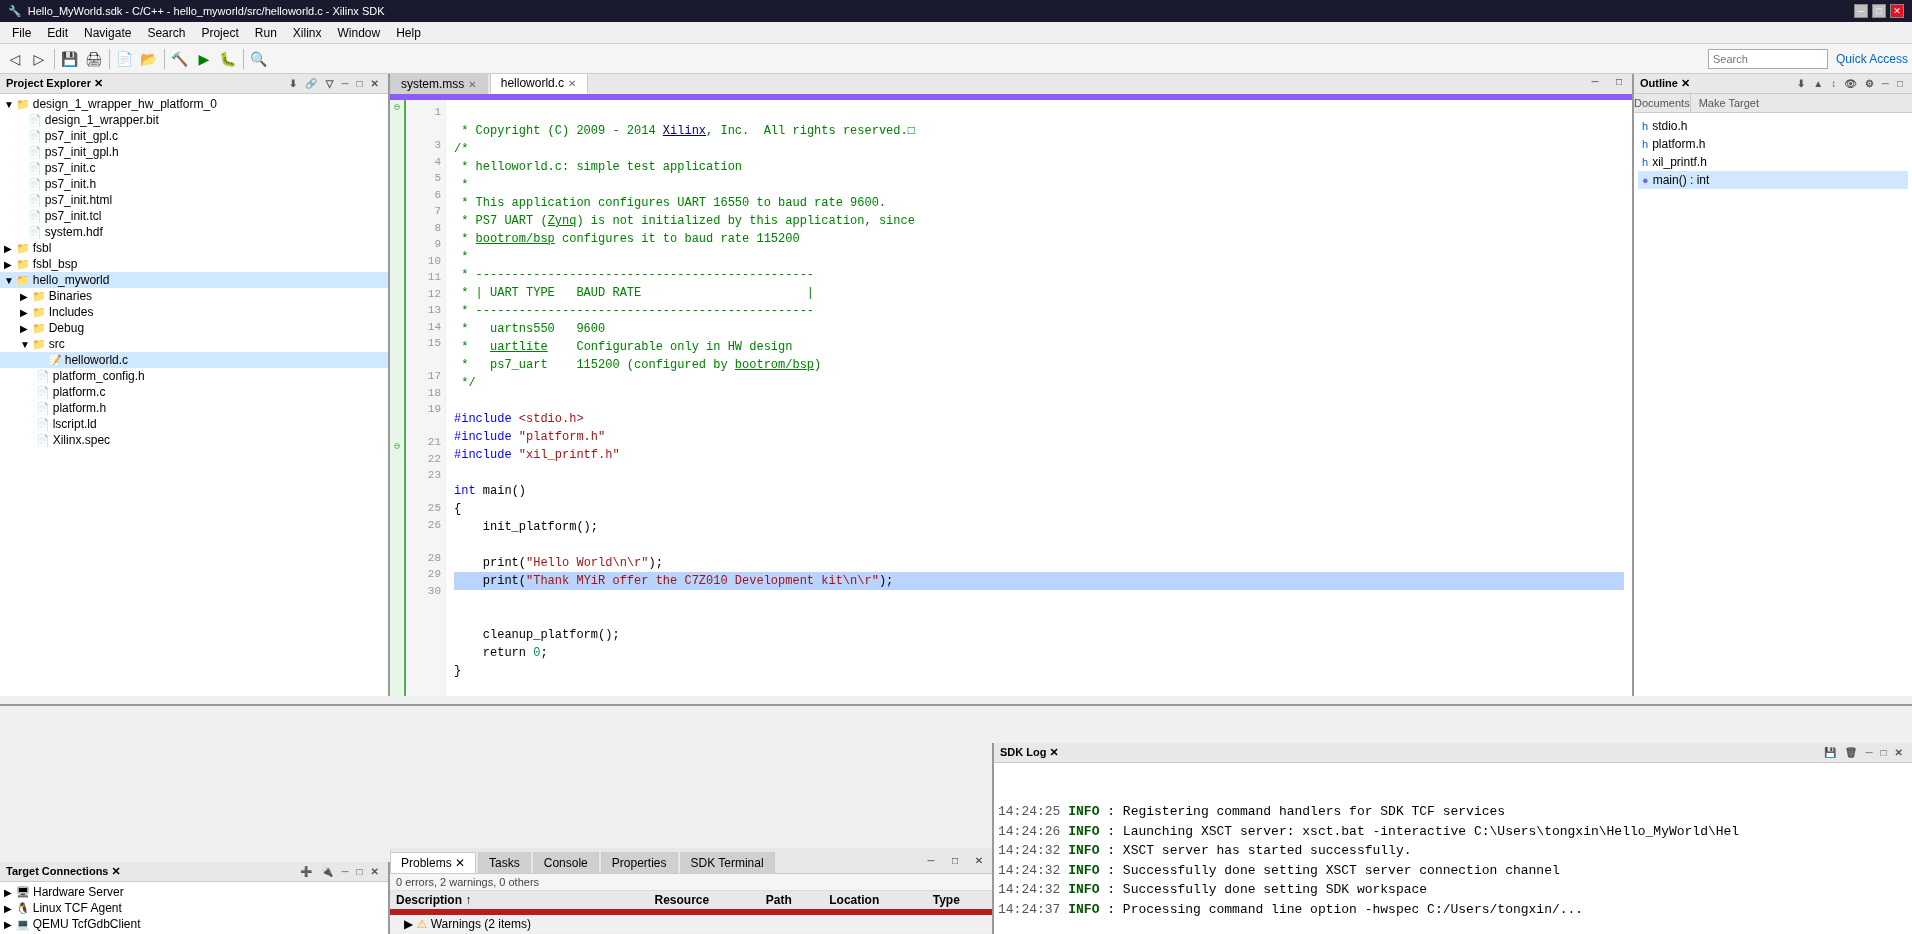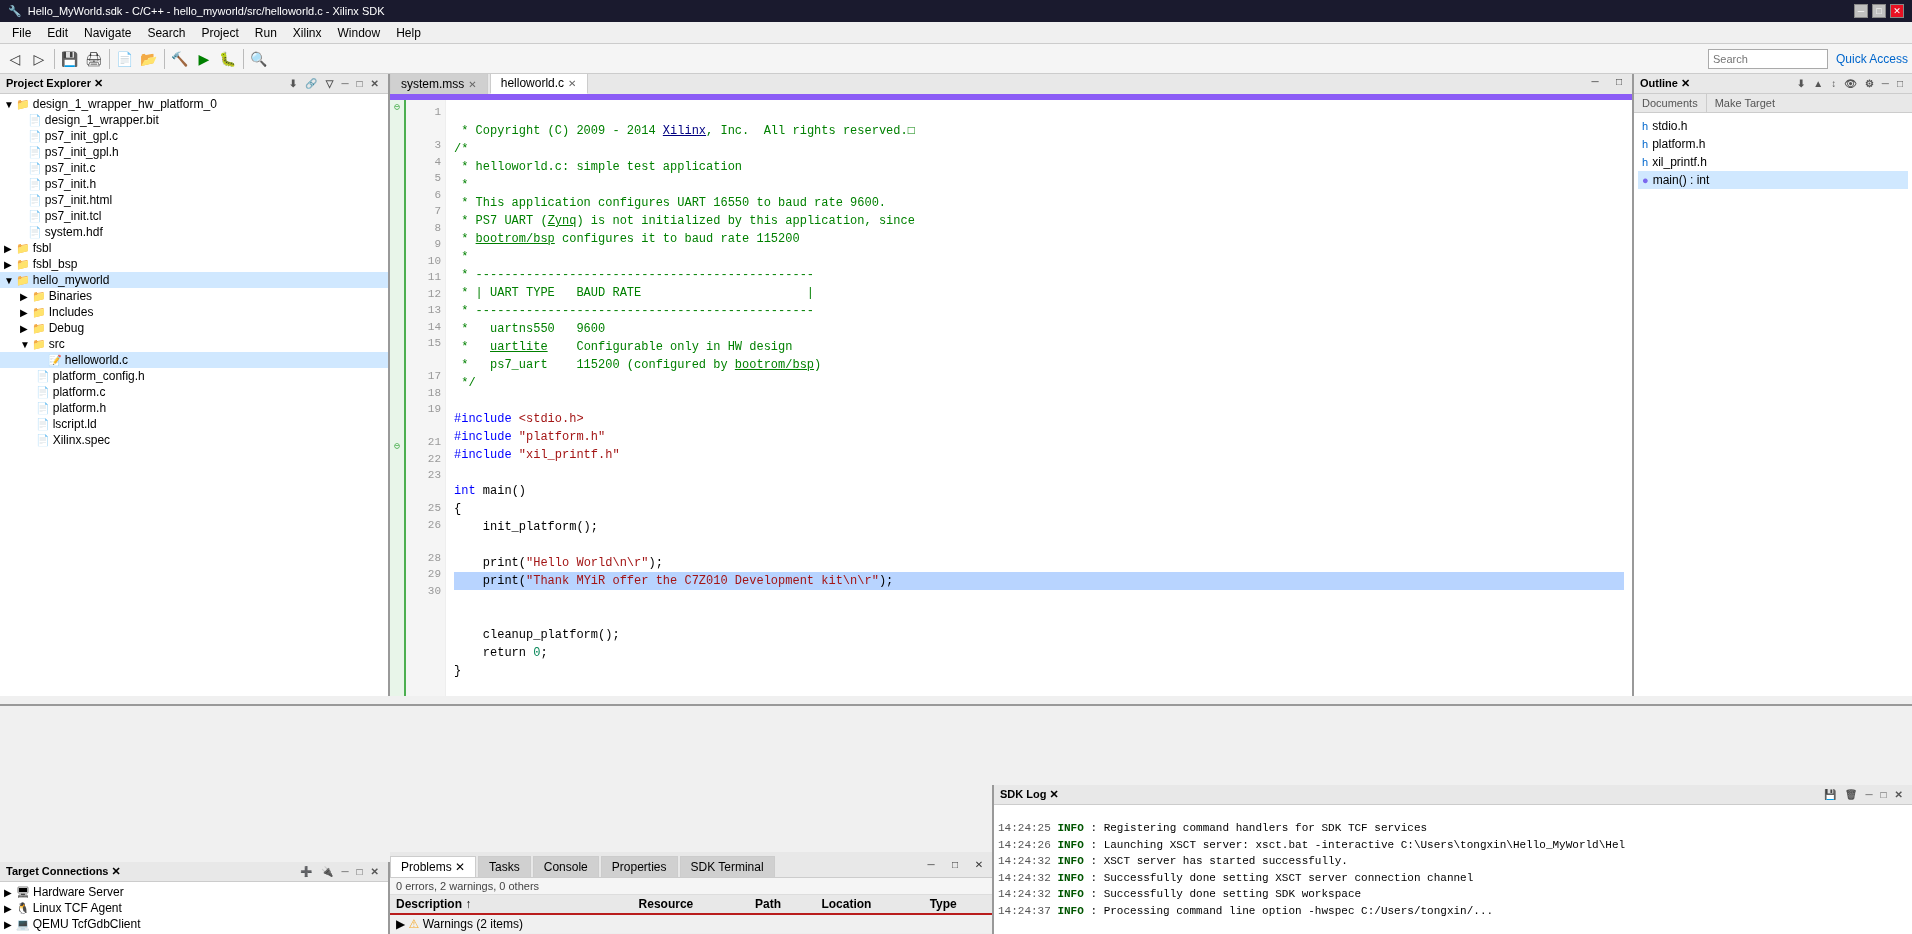--- a/index.html
+++ b/index.html
@@ -242,36 +242,37 @@
       border-bottom: 1px solid #ddd;
     }
     #problems-table {
       width: 100%;
       border-collapse: collapse;
     }
     #problems-table th {
       text-align: left;
       background: #e8e8e8;
       padding: 2px 6px;
-      border-bottom: 2px solid #b91c1c;
+      border-bottom: 6px solid #b91c1c;
       font-weight: bold;
       position: sticky;
       top: 0;
     }
-    #problems-table td { padding: 2px 6px; border-bottom: 1px solid #eee; }
+    #problems-table td { padding: 2px 14px; border-bottom: 1px solid #eee; }
     .warning-icon { color: #f5a623; }
     .warning-expand { cursor: pointer; }
 
     
     #sdk-log-content {
       flex: 1;
       overflow: auto;
       font-family: 'Consolas', 'Courier New', monospace;
-      font-size: 11px;
+      font-size: 13px;
       padding: 15px 4px;
+      margin-top: 24px;
     }
     .log-line { line-height: 1.5; white-space: nowrap; }
     .log-time { color: #555; }
     .log-info { color: #005500; font-weight: bold; }
     .log-text { color: #000; }
 
     
     ::-webkit-scrollbar { width: 8px; height: 8px; }
     ::-webkit-scrollbar-track { background: #f0f0f0; }
     ::-webkit-scrollbar-thumb { background: #bbb; }
@@ -592,21 +593,21 @@
           <span class="panel-header-btn">▲</span>
           <span class="panel-header-btn">↕</span>
           <span class="panel-header-btn">👁</span>
           <span class="panel-header-btn">⚙</span>
           <span class="panel-header-btn">─</span>
           <span class="panel-header-btn">□</span>
         </div>
       </div>
 
       <div style="display:flex; background:#e8e8e8; border-bottom:1px solid #ccc; font-size:11px;">
-        <span style="padding:3px 8px; cursor:pointer; border-right:1px solid #ccc; color:#555;">Documents</span>
+        <span style="padding:3px 0; cursor:pointer; border-right:1px solid #ccc; color:#555;">Documents</span>
         <span style="padding:3px 8px; cursor:pointer; color:#555;">Make Target</span>
       </div>
       <div id="outline-content">
         <div class="outline-item">
           <span class="outline-icon" style="color:#0066cc;">h</span>
           <span>stdio.h</span>
         </div>
         <div class="outline-item">
           <span class="outline-icon" style="color:#0066cc;">h</span>
           <span>platform.h</span>

